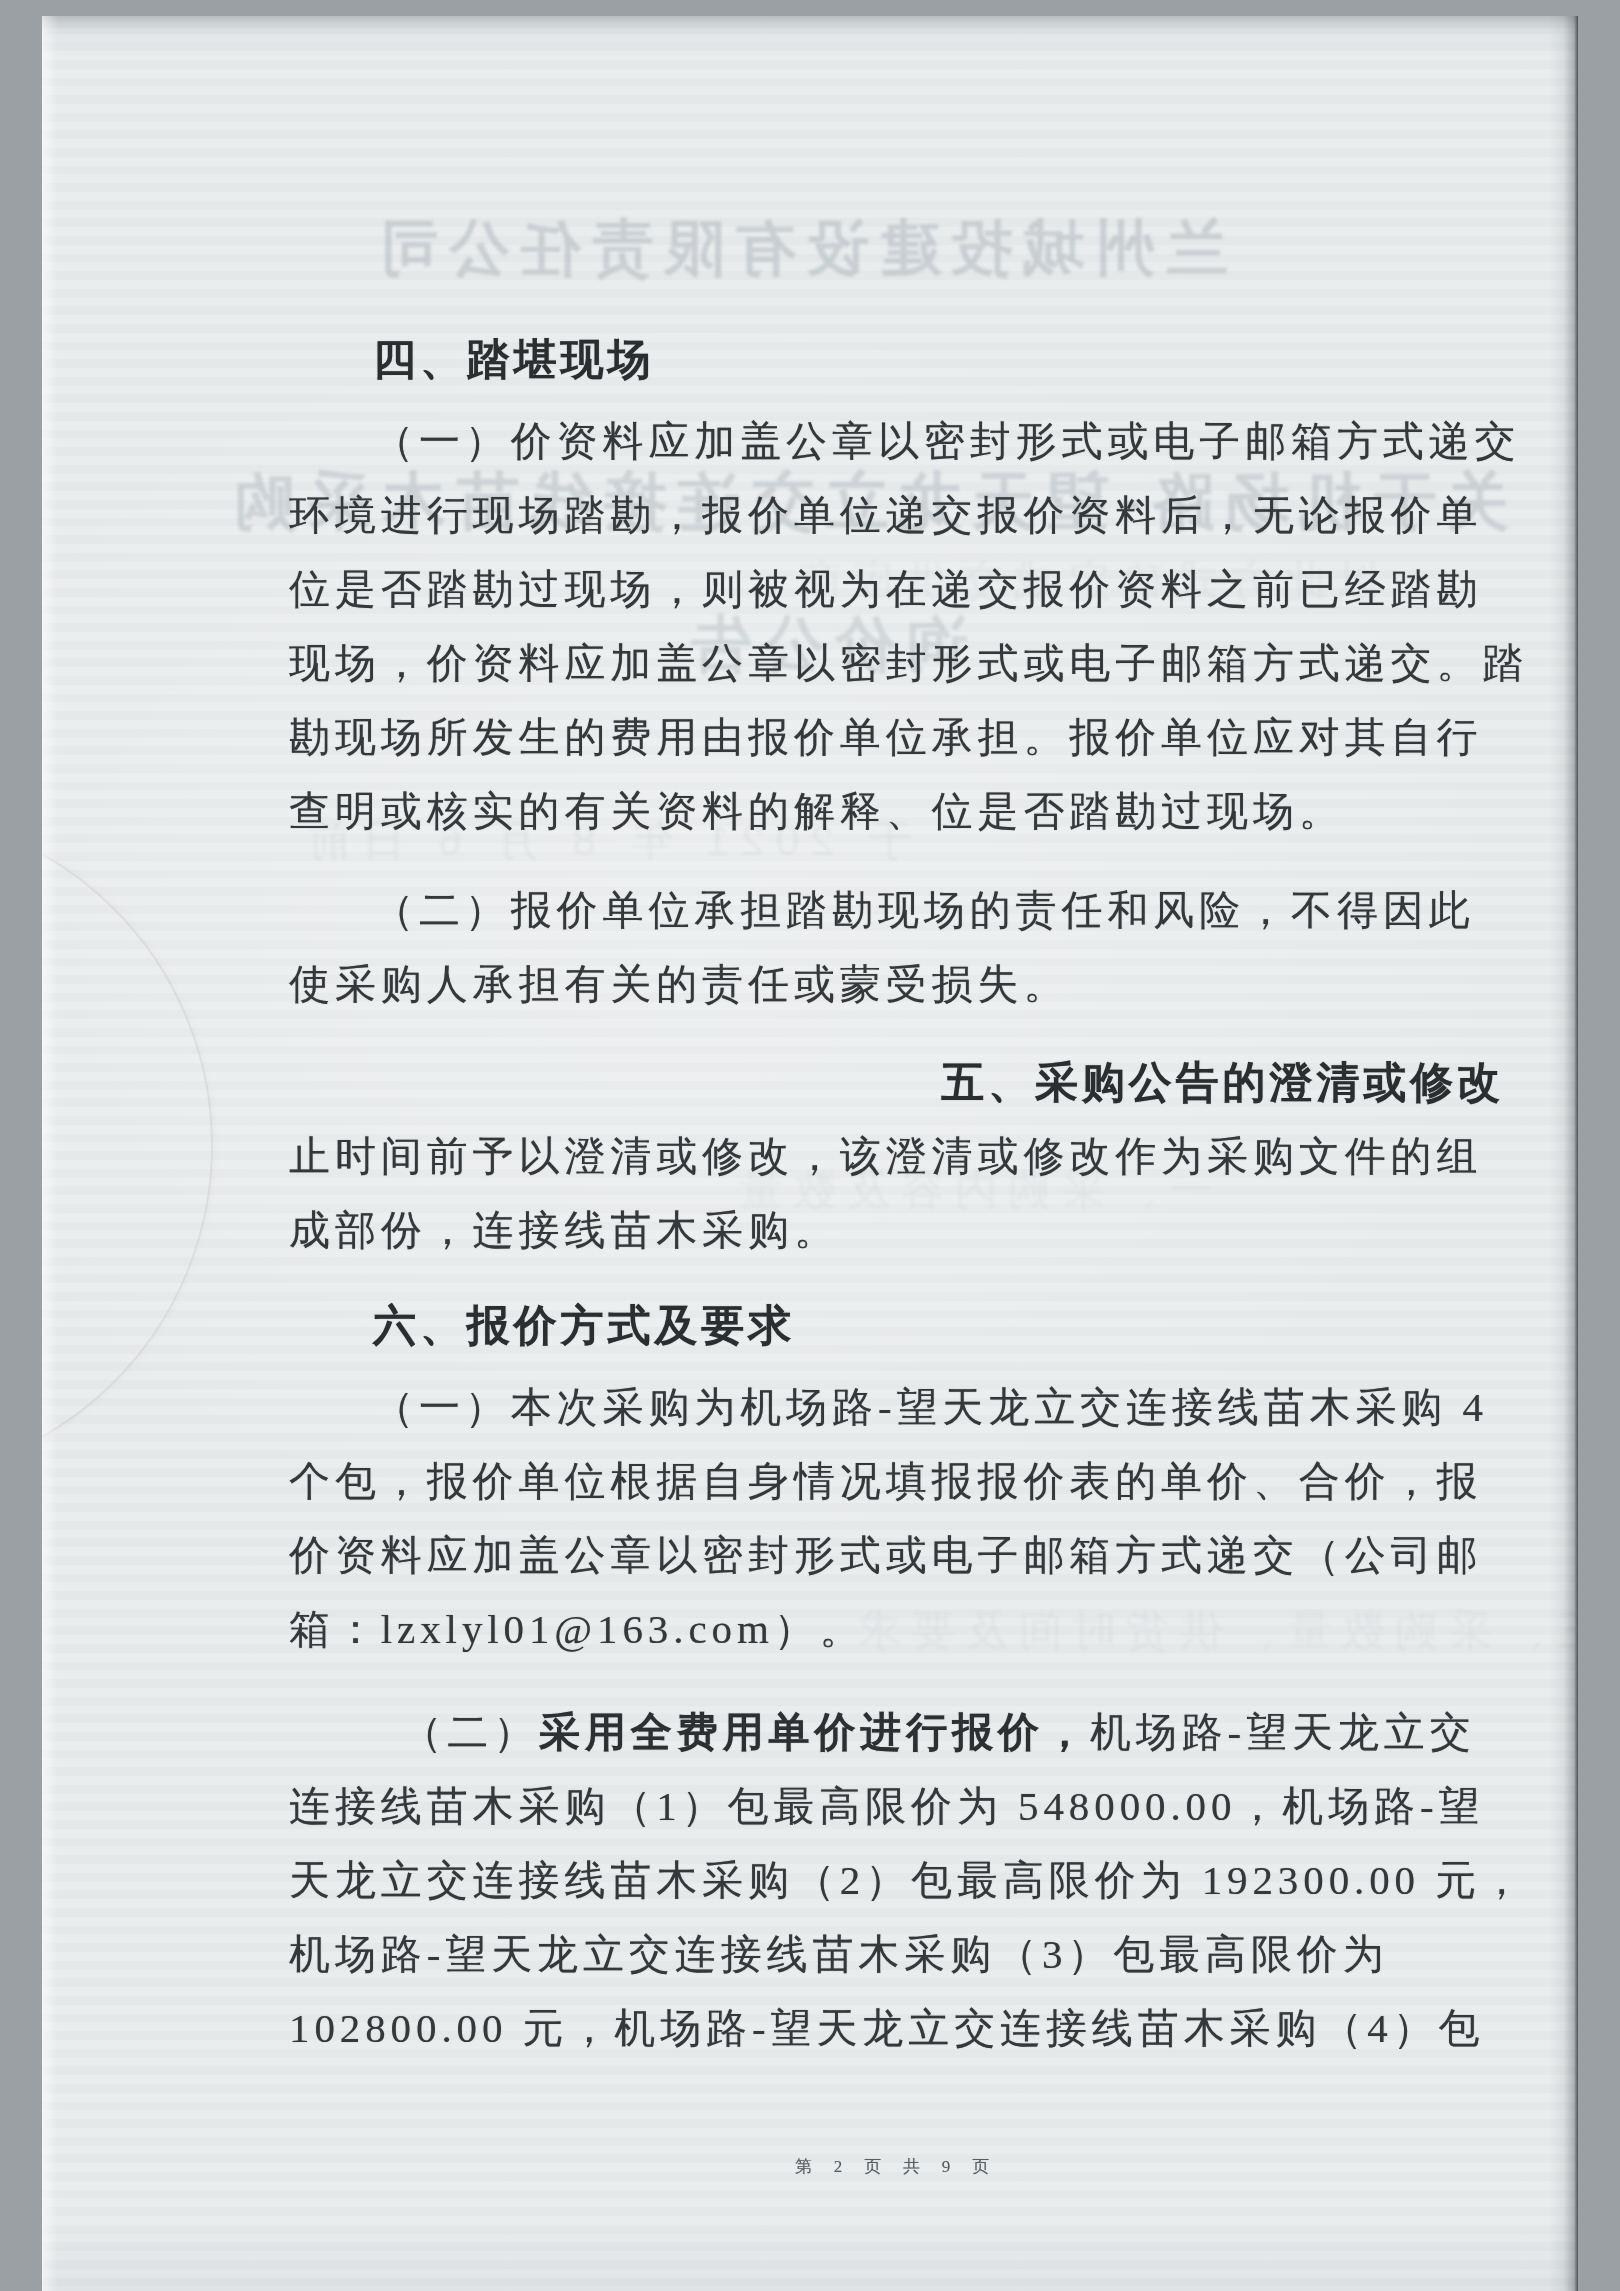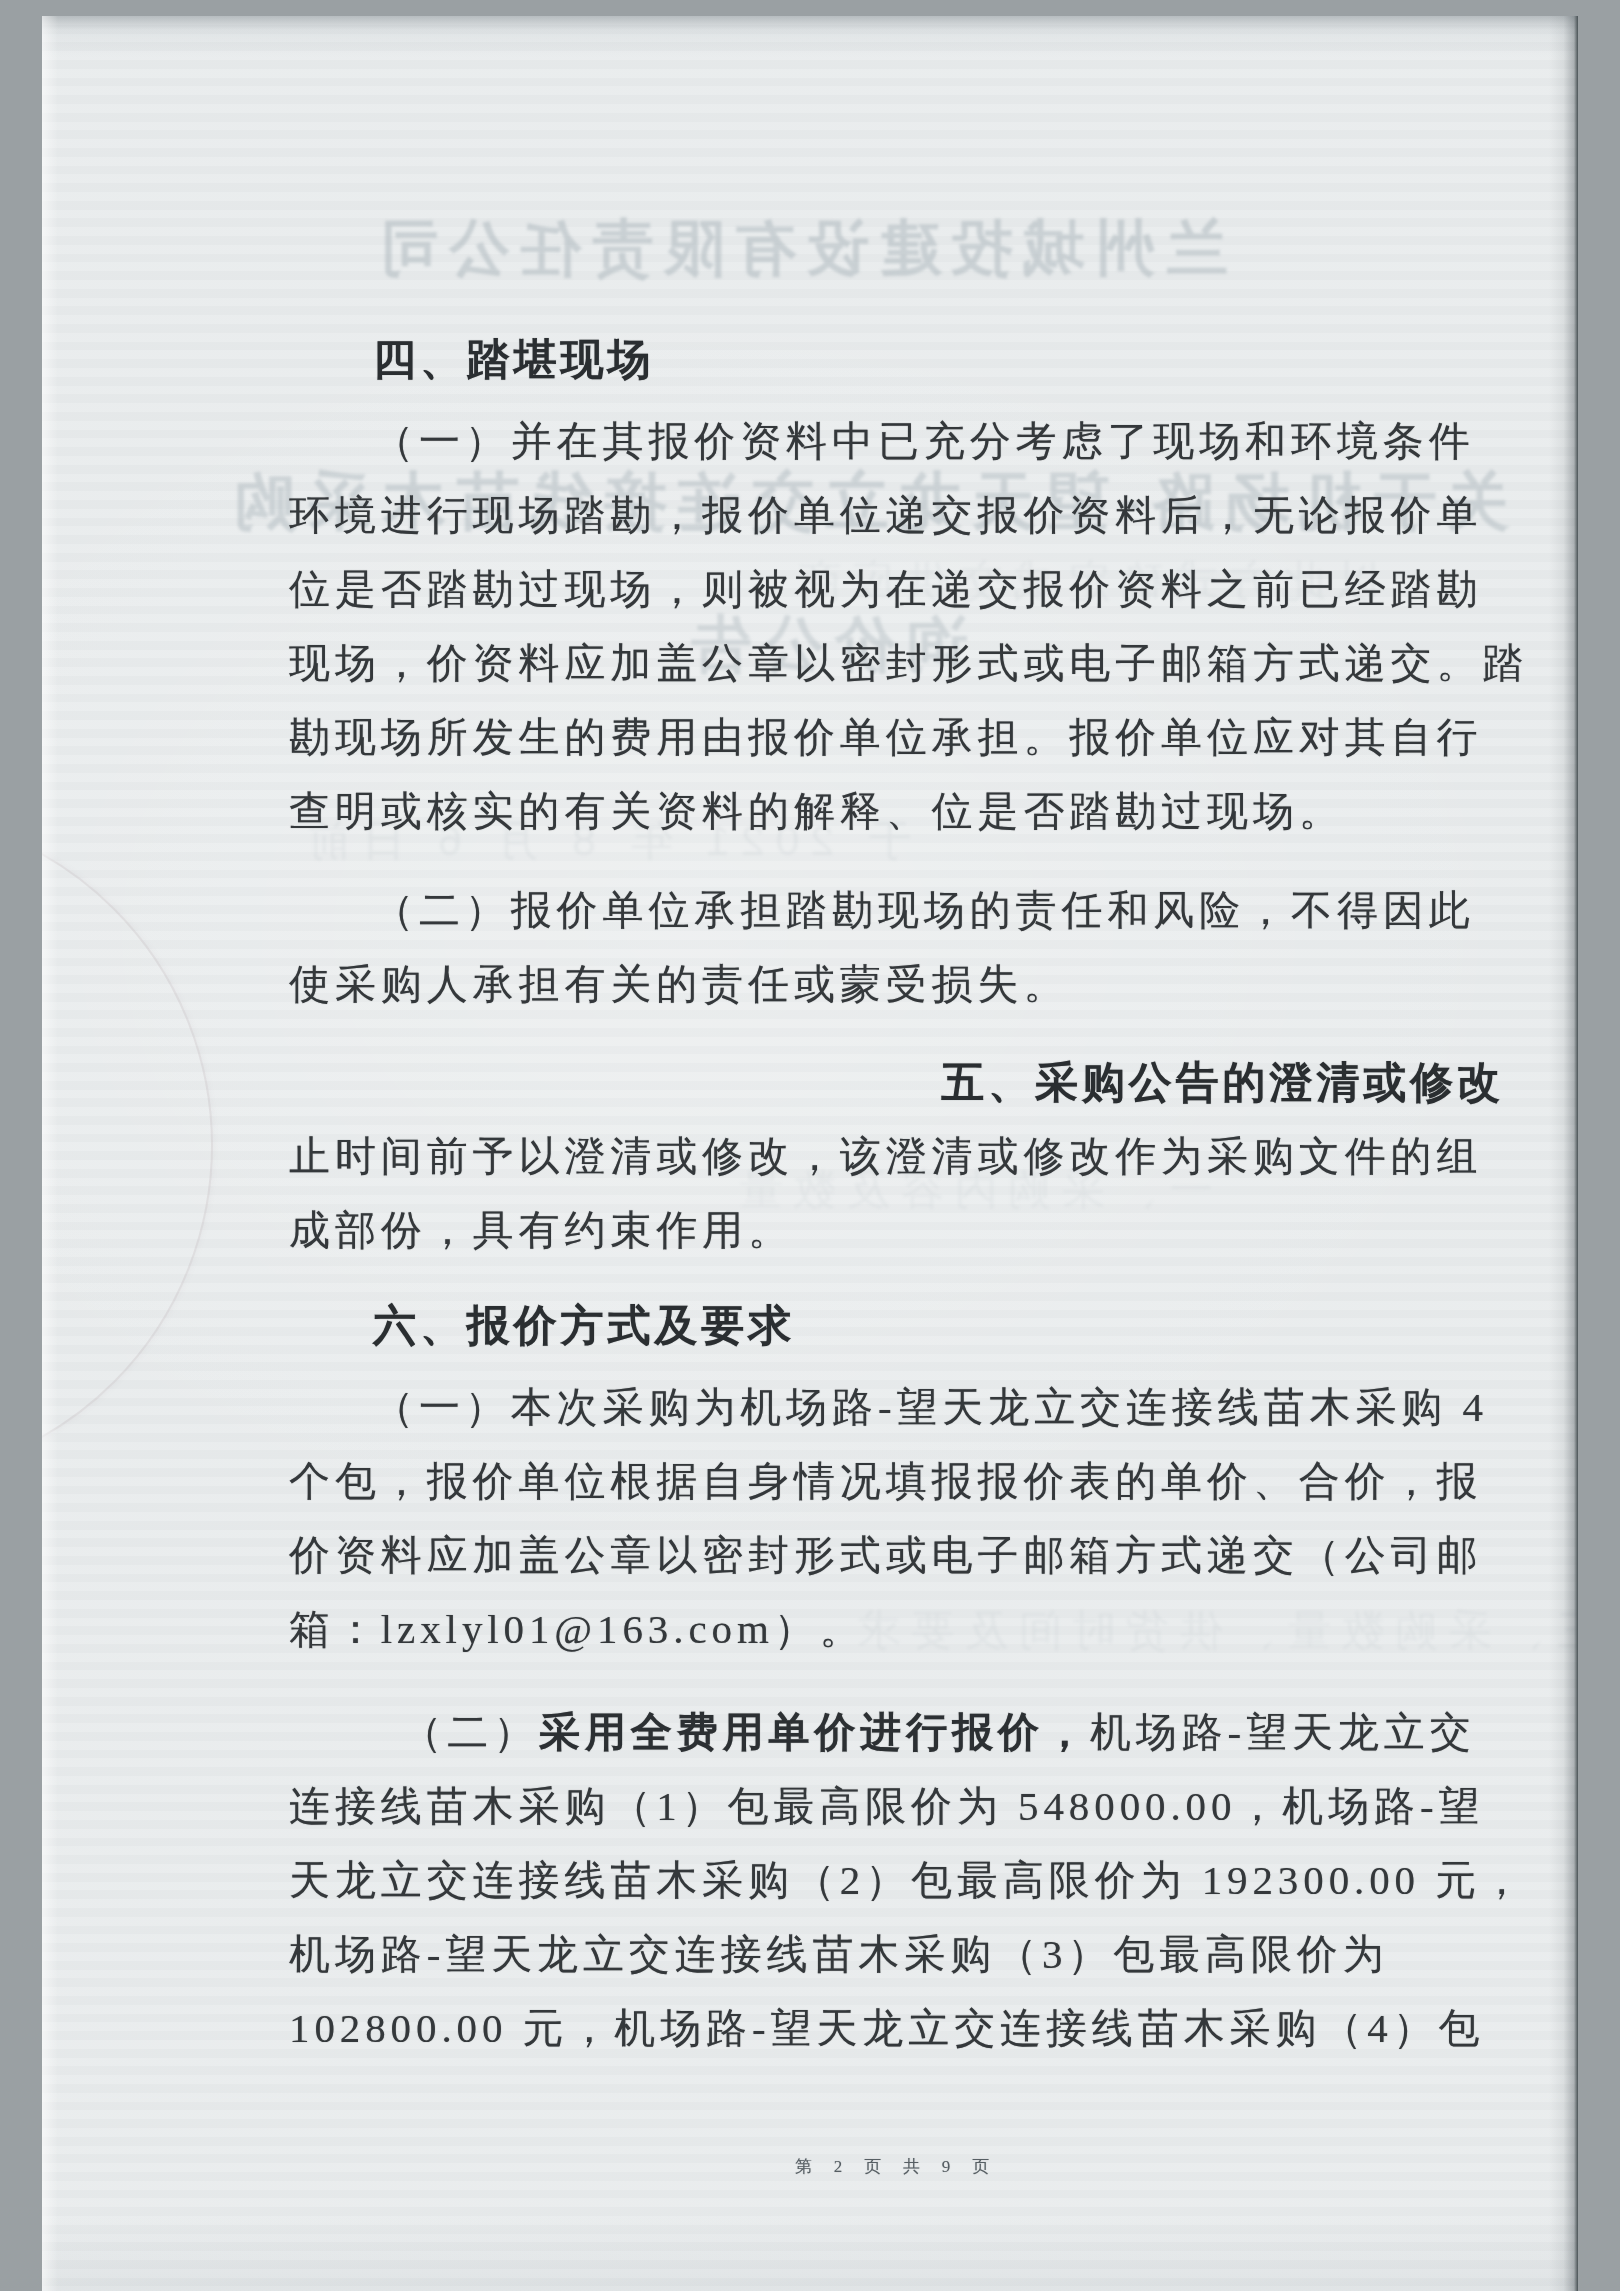--- a/index.html
+++ b/index.html
@@ -95,31 +95,31 @@
   <div class="ghost" style="left:323px;top:192px;font-size:61px;opacity:0.50;">兰州城投建设有限责任公司</div>
   <div class="ghost" style="left:181px;top:443px;font-size:63px;opacity:0.45;">关于机场路-望天龙立交连接线苗木采购</div>
   <div class="ghost" style="left:637px;top:588px;font-size:61px;opacity:0.38;">询价公告</div>
   <div class="ghost" style="left:255px;top:796px;font-size:43px;opacity:0.14;font-weight:400;">于 2021 年 8 月 6 日前</div>
   <div class="ghost" style="left:745px;top:537px;font-size:43px;opacity:0.13;font-weight:400;">以此方式确定成交供应商</div>
   <div class="ghost" style="left:686px;top:1145px;font-size:43px;opacity:0.12;font-weight:400;">一、采购内容及数量</div>
   <div class="ghost" style="left:804px;top:1586px;font-size:43px;opacity:0.13;font-weight:400;">三、采购数量、供货时间及要求</div>
 
   <div class="textblock">
     <div class="line heading indent2">四、踏堪现场</div>
-    <div class="line indent2 gap8">（一）并在其报价资料中已充分考虑了现场和环境条件</div>
+    <div class="line indent2 gap8">（一）价资料应加盖公章以密封形式或电子邮箱方式递交</div>
     <div class="line">环境进行现场踏勘，报价单位递交报价资料后，无论报价单</div>
     <div class="line">位是否踏勘过现场，则被视为在递交报价资料之前已经踏勘</div>
     <div class="line">现场，价资料应加盖公章以密封形式或电子邮箱方式递交。踏</div>
     <div class="line">勘现场所发生的费用由报价单位承担。报价单位应对其自行</div>
     <div class="line">查明或核实的有关资料的解释、位是否踏勘过现场。</div>
     <div class="line indent2 gap26">（二）报价单位承担踏勘现场的责任和风险，不得因此</div>
     <div class="line">使采购人承担有关的责任或蒙受损失。</div>
     <div class="line heading indent2 gap24">五、采购公告的澄清或修改</div>
     <div class="line">止时间前予以澄清或修改，该澄清或修改作为采购文件的组</div>
-    <div class="line">成部份，具有约束作用。</div>
+    <div class="line">成部份，连接线苗木采购。</div>
     <div class="line heading indent2 gap22">六、报价方式及要求</div>
     <div class="line indent2 gap8">（一）本次采购为机场路-望天龙立交连接线苗木采购 4</div>
     <div class="line">个包，报价单位根据自身情况填报报价表的单价、合价，报</div>
     <div class="line">价资料应加盖公章以密封形式或电子邮箱方式递交（公司邮</div>
     <div class="line">箱：lzxlyl01@163.com）。</div>
     <div class="line indent2 gap30">
       <span>（二）</span><span class="bold-seg">采用全费用单价进行报价，</span><span>机场路-望天龙立交</span>
     </div>
     <div class="line">连接线苗木采购（1）包最高限价为 548000.00，机场路-望</div>
     <div class="line">天龙立交连接线苗木采购（2）包最高限价为 192300.00 元，</div>

